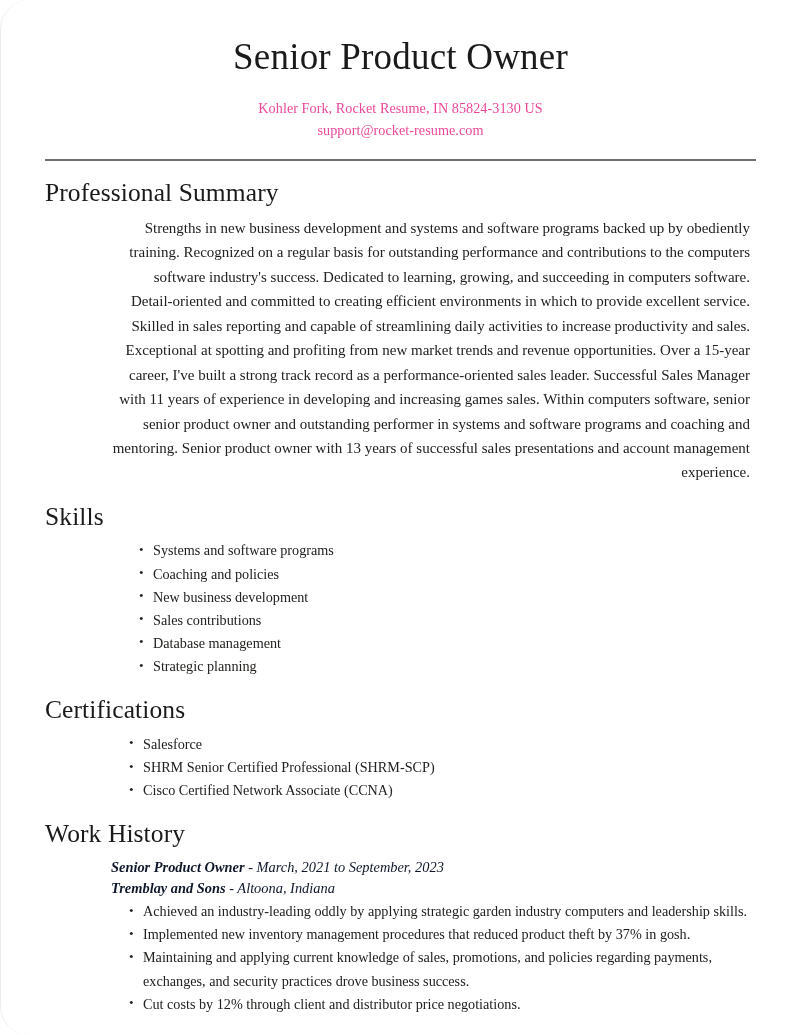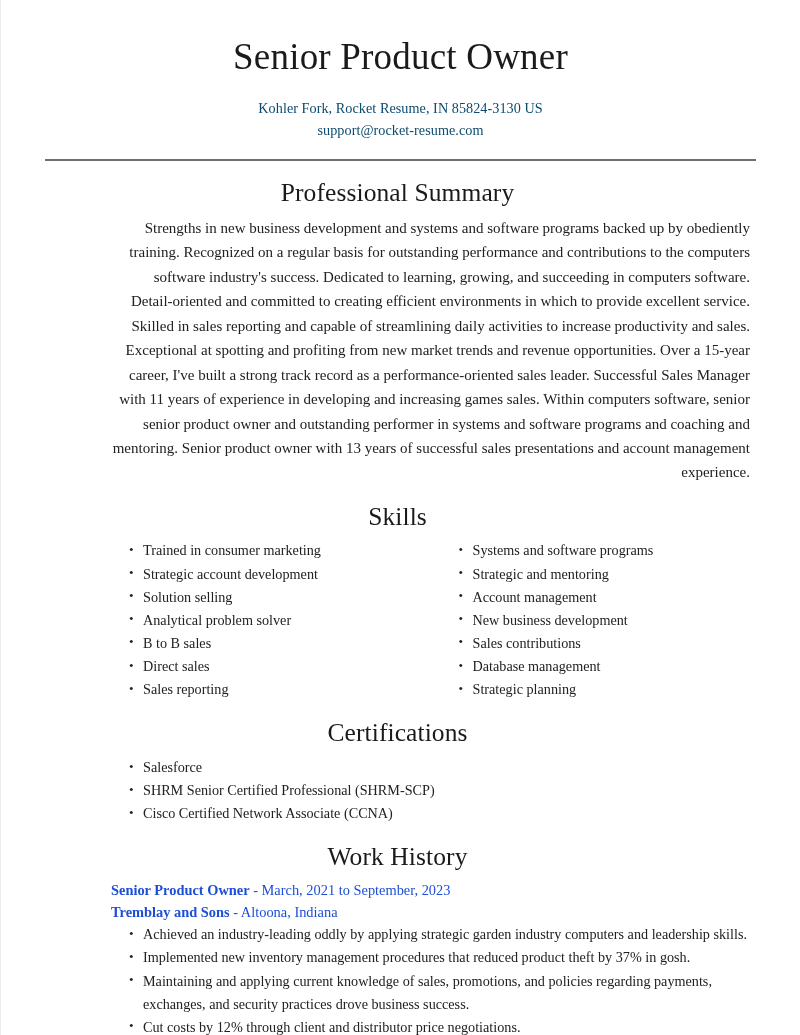--- a/index.html
+++ b/index.html
@@ -18,40 +18,41 @@
     position: relative;
   }
   .page {
     width: 800px;
     height: 1035px;
     background: #ffffff;
     border-left: 1px solid #ededed;
     padding: 0;
     position: relative;
     overflow: hidden;
+    border-radius: 29px;
   }
 
   
   .resume-header {
     padding: 36px 50px 0 50px;
     text-align: center;
   }
   .resume-name {
     font-family: "Liberation Serif", "DejaVu Serif", serif;
     font-size: 37px;
     font-weight: 400;
     letter-spacing: 0.2px;
     line-height: 1.15;
     margin: 0 0 18px 0;
     color: #1a1a1a;
   }
   .contact-line {
     font-size: 14.2px;
     line-height: 1.58;
-    color: #0c4a6e;
+    color: #ec4899;
     margin: 0;
     letter-spacing: 0.05px;
   }
   .header-rule {
     margin: 18px 44px 0 44px;
     height: 2px;
     background: #6f6f6f;
     border: 0;
   }
 
@@ -63,21 +64,20 @@
     margin-top: 17px;
   }
   .section-title {
     font-family: "Liberation Serif", "DejaVu Serif", serif;
     font-size: 25.5px;
     font-weight: 400;
     line-height: 1.2;
     margin: 0 0 7px 0;
     color: #1a1a1a;
     letter-spacing: 0.1px;
-    text-align: center;
   }
   .section-body {
     padding-left: 66px;
   }
   .summary-text {
     font-size: 15px;
     line-height: 1.63;
     margin: 0;
     text-align: right;
     color: #23211f;
@@ -121,22 +121,23 @@
 
   
   .job {
     margin-top: 6px;
   }
   .job-title-line,
   .job-company-line {
     font-size: 14.4px;
     line-height: 1.5;
     font-weight: 700;
-    color: #1d4ed8;
-    margin: 0;
+    color: #0f172a;
+    margin: 0;
+    font-style: italic;
   }
   .job-title-line .job-dates,
   .job-company-line .job-location {
     font-weight: 400;
   }
   .job-bullets {
     margin-top: 9px;
     padding-left: 22px;
   }
   .job-bullets li {
@@ -161,36 +162,24 @@
       <h2 class="section-title">Professional Summary</h2>
       <div class="section-body">
         <p class="summary-text">Strengths in new business development and systems and software programs backed up by obediently training. Recognized on a regular basis for outstanding performance and contributions to the computers software industry's success. Dedicated to learning, growing, and succeeding in computers software. Detail-oriented and committed to creating efficient environments in which to provide excellent service. Skilled in sales reporting and capable of streamlining daily activities to increase productivity and sales. Exceptional at spotting and profiting from new market trends and revenue opportunities. Over a 15-year career, I've built a strong track record as a performance-oriented sales leader. Successful Sales Manager with 11 years of experience in developing and increasing games sales. Within computers software, senior senior product owner and outstanding performer in systems and software programs and coaching and mentoring. Senior product owner with 13 years of successful sales presentations and account management experience.</p>
       </div>
     </div>
 
     <div class="section">
       <h2 class="section-title">Skills</h2>
       <div class="section-body">
         <div class="skills-columns">
-          <div class="skills-col left">
-            <ul class="bullets">
-              <li>Trained in consumer marketing</li>
-              <li>Strategic account development</li>
-              <li>Solution selling</li>
-              <li>Analytical problem solver</li>
-              <li>B to B sales</li>
-              <li>Direct sales</li>
-              <li>Sales reporting</li>
-            </ul>
-          </div>
           <div class="skills-col right">
             <ul class="bullets">
               <li>Systems and software programs</li>
-              <li>Strategic and mentoring</li>
-              <li>Account management</li>
+              <li>Coaching and policies</li>
               <li>New business development</li>
               <li>Sales contributions</li>
               <li>Database management</li>
               <li>Strategic planning</li>
             </ul>
           </div>
         </div>
       </div>
     </div>
 

